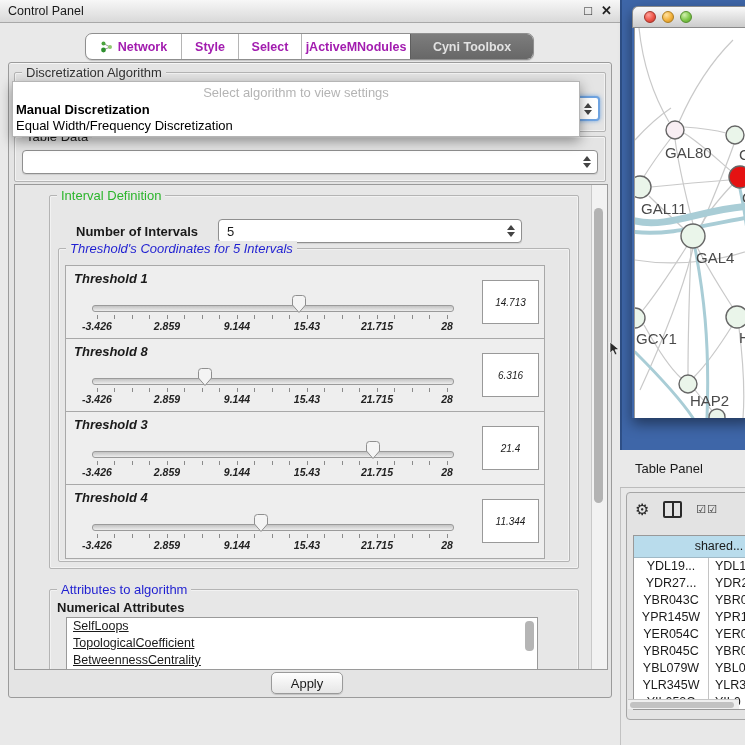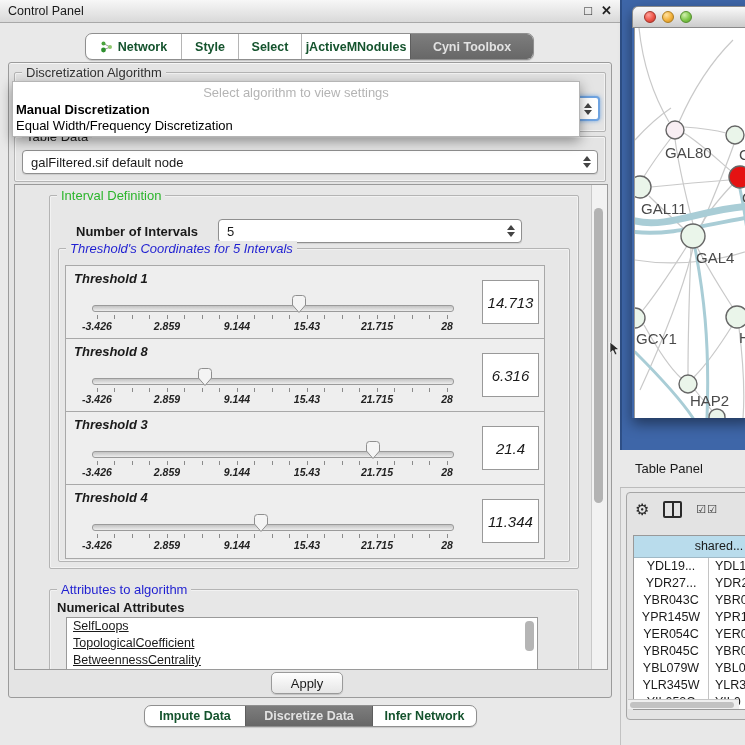--- a/index.html
+++ b/index.html
@@ -12,21 +12,21 @@
             background:linear-gradient(180deg,#f7f7f7,#d9d9d9);border-bottom:1px solid #a8a8a8;
             display:flex;align-items:center;}
   .tb-title{font-size:12.5px;margin-left:8px;color:#1a1a1a;}
   .tb-btns{margin-left:auto;margin-right:8px;display:flex;gap:9px;font-size:13px;color:#222;}
   .tb-btns span{cursor:default;line-height:22px;}
   .tb-close{font-weight:700;}
   
   .seg{position:absolute;display:flex;background:#fff;border:1px solid #8f8f8f;border-radius:7px;overflow:hidden;
        box-shadow:0 1px 1px rgba(0,0,0,.15);}
   .seg .s{display:flex;align-items:center;justify-content:center;font-size:12.5px;font-weight:600;
-          color:#14532d;gap:5px;border-left:1px solid #b5b5b5;}
+          color:#a21caf;gap:5px;border-left:1px solid #b5b5b5;}
   .seg .s:first-child{border-left:none;}
   .seg .s.sel{background:linear-gradient(180deg,#7d7d7d,#676767);color:#e2e2e2;border-left:1px solid #5e5e5e;}
   .seg .s.sel + .s{border-left:1px solid #5e5e5e;}
   
   .outer{position:absolute;left:8px;top:62px;width:602px;height:634px;background:#e4e4e4;
          border:1px solid #9b9b9b;border-radius:3px;box-shadow:inset 0 1px 0 #f6f6f6;}
   .group{position:absolute;border:1px solid #b4b4b4;border-radius:2px;box-shadow:inset 0 0 0 1px #f2f2f2;}
   .gtitle{position:absolute;top:-8px;left:7px;font-size:13px;padding:0 4px;line-height:15px;}
   .combo{position:absolute;background:#fff;border:1px solid #8f8f8f;border-radius:4px;
          font-size:13px;display:flex;align-items:center;box-shadow:0 1px 1px rgba(0,0,0,.1);}
@@ -49,21 +49,21 @@
   .vsb .thumb{position:absolute;left:2px;width:9px;border-radius:4.5px;background:#b3b3b3;}
   
   .tbox{position:absolute;left:6px;width:478px;height:73px;background:#eeeeee;border:1px solid #a8a8a8;}
   .tbox .tl{position:absolute;left:8px;top:5px;font-size:13px;font-weight:700;}
   .groove{position:absolute;left:26px;top:39px;width:360px;height:5px;border:1px solid #9a9a9a;border-radius:3px;
           background:linear-gradient(180deg,#c3c3c3,#ededed);}
   .tick{position:absolute;top:49px;width:1px;height:4px;background:#8a8a8a;}
   .ticklbl{position:absolute;top:54px;transform:translateX(-50%);font-size:10.5px;font-weight:700;color:#222;}
   .thumbsvg{position:absolute;top:28px;}
   .vbox{position:absolute;left:416px;top:14px;width:55px;height:42px;background:#fff;border:1px solid #999;
-        font-size:15px;display:flex;align-items:center;justify-content:center;}
+        font-size:10px;display:flex;align-items:center;justify-content:center;}
   
   .attlist{position:absolute;background:#fff;border:1px solid #9a9a9a;overflow:hidden;}
   .attlist .it{font-size:12.5px;line-height:17px;padding-left:6px;white-space:nowrap;text-decoration:underline;}
   
   .btn{position:absolute;background:linear-gradient(180deg,#fefefe,#e6e6e6);border:1px solid #9a9a9a;
        border-radius:5px;font-size:13px;display:flex;align-items:center;justify-content:center;
        box-shadow:0 1px 1px rgba(0,0,0,.15);}
   
   .desktop{position:absolute;left:620px;top:0;width:125px;height:450px;background:#3e66a8;border-left:2px solid #2e4f86;}
   .macwin{position:absolute;left:10px;top:6px;width:120px;height:412px;border-radius:6px 6px 0 0;
@@ -155,21 +155,20 @@
     <div class="popup">
       <div class="pp-hint">Select algorithm to view settings</div>
       <div class="pp-o1">Manual Discretization</div>
       <div class="pp-o2">Equal Width/Frequency Discretization</div>
     </div>
 
     <div class="group" style="left:14px;top:136px;width:590px;height:44px;background:#e4e4e4;">
       <span class="gtitle" style="background:#e4e4e4;color:#1a1a1a;">Table Data</span>
     </div>
     <div class="combo" style="left:22px;top:150px;width:574px;height:22px;">
-      <span class="cv">galFiltered.sif default node</span>
       <span class="spin">
           <i class="up"></i>
           <i class="dn"></i>
         </span>
     </div>
 
     <div class="scrollpane">
 
       <div class="group" style="left:34px;top:10px;width:528px;height:372px;background:#e7e7e7;">
         <span class="gtitle" style="background: rgb(231, 231, 231); color: rgb(44, 181, 44);" id="intervalTitle">Interval Definition</span>
@@ -341,31 +340,20 @@
         </div>
       </div>
 
       <div class="vsb">
         <div class="thumb" style="top:23px;height:295px;"></div>
       </div>
     </div>
 
     <div class="btn" style="left:271px;top:672px;width:70px;height:20px;">Apply</div>
 
-    <div class="seg" id="bottomTabs" style="left:144px;top:705px;height:20px;">
-        <div class="s" style="width: 100px;">
-          <span>Impute Data</span>
-        </div>
-        <div class="s sel" style="width: 126px;">
-          <span>Discretize Data</span>
-        </div>
-        <div class="s" style="width: 103px;">
-          <span>Infer Network</span>
-        </div>
-      </div>
   </div>
 
   <div class="desktop">
     <div class="macwin">
       <div class="mactb">
         <span class="light l-red"></span>
         <span class="light l-yel"></span>
         <span class="light l-grn"></span>
       </div>
       <div class="canvas">

